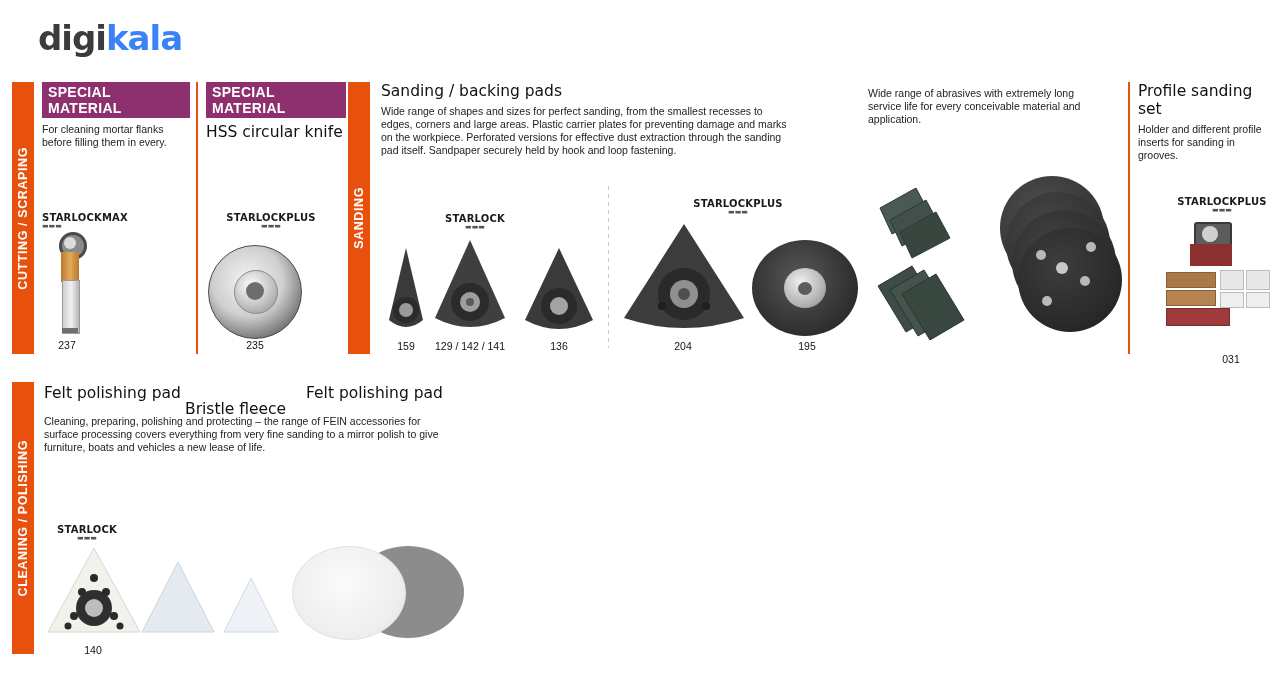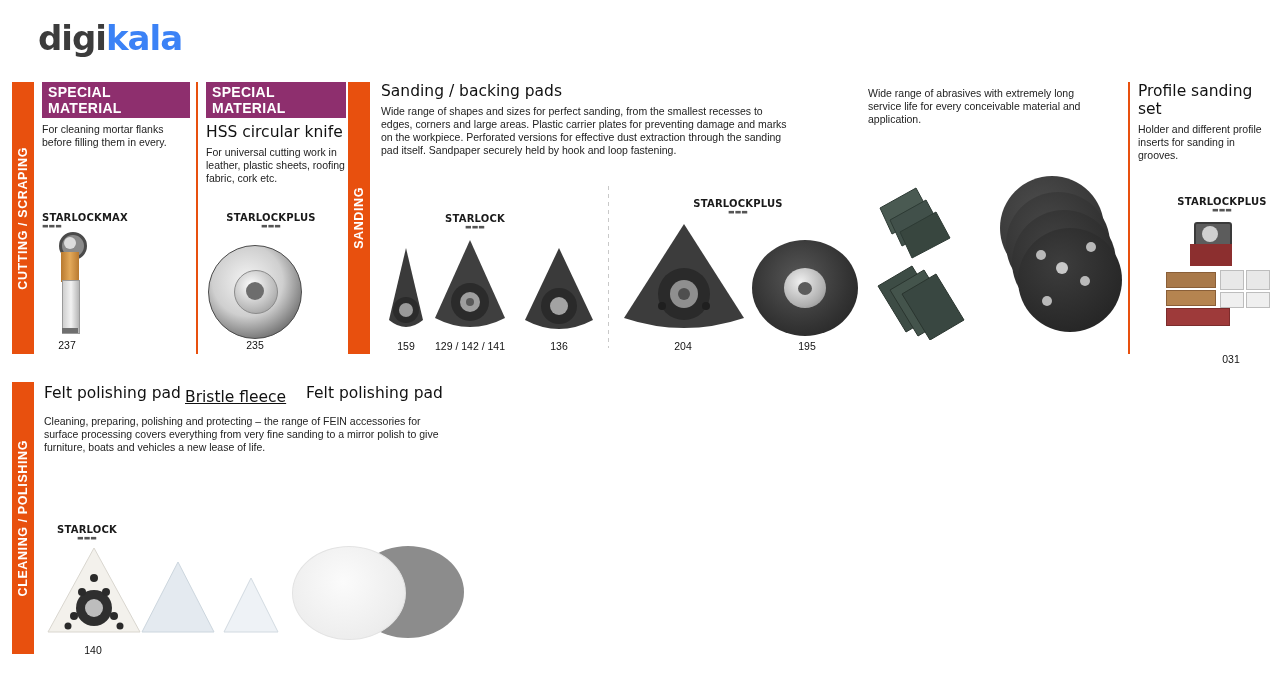--- a/index.html
+++ b/index.html
@@ -90,21 +90,20 @@
   <div style="position:absolute;left:10px;top:48px;width:16px;height:52px;background:linear-gradient(90deg,#cfcfcf,#f2f2f2,#b5b5b5);border:1px solid #9a9a9a;"></div>
   <div style="position:absolute;left:10px;top:96px;width:16px;height:5px;background:#6f6f6f;"></div>
 </div>
 <div class="num" style="left:44px;top:339px;width:46px;">237</div>
 
 <div class="redline" style="left:196px;top:82px;height:272px;"></div>
 
 <div class="art" style="left:206px;top:82px;width:140px;">
   <div class="smalltag">SPECIAL MATERIAL</div>
   <div class="title">HSS circular knife</div>
-  <div class="desc">For universal cutting work in leather, plastic sheets, roofing fabric, cork etc.</div>
 </div>
 <div class="starlock" style="left:206px;top:212px;width:130px;">
   <span>STARLOCK</span><span class="suffix">PLUS</span>
   <span class="mark">▬▬▬</span>
 </div>
 
 <div class="art" style="left:208px;top:240px;width:100px;height:100px;">
   <div class="disc" style="left:0;top:5px;width:92px;height:92px;background:radial-gradient(circle at 42% 38%,#f4f4f4,#cfcfcf 45%,#6f6f6f 78%,#3d3d3d 100%);border:1px solid #4a4a4a;"></div>
   <div class="disc" style="left:26px;top:30px;width:42px;height:42px;background:radial-gradient(circle at 40% 35%,#ffffff,#bdbdbd 60%,#8c8c8c);border:1px solid #8a8a8a;"></div>
   <div class="disc" style="left:38px;top:42px;width:18px;height:18px;background:#6d6d6d;"></div>
@@ -232,21 +231,21 @@
   <div style="position:absolute;left:60px;top:70px;width:22px;height:14px;background:#efefef;border:1px solid #bdbdbd;"></div>
   <div style="position:absolute;left:86px;top:70px;width:22px;height:14px;background:#efefef;border:1px solid #bdbdbd;"></div>
 </div>
 <div class="num" style="left:1208px;top:353px;width:46px;">031</div>
 
 <div class="vbar" style="left:12px;top:382px;height:272px;">
   <span>CLEANING / POLISHING</span>
 </div>
 
 <div class="title" style="position:absolute;left:44px;top:384px;margin-top:0;">Felt polishing pad</div>
-<div class="title" style="position:absolute;left:185px;top:384px;margin-top:4px;text-decoration:underline;">Bristle fleece</div>
+<div class="title" style="position:absolute;left:185px;top:384px;margin-top:16px;">Bristle fleece</div>
 <div class="title" style="position:absolute;left:306px;top:384px;margin-top:0;">Felt polishing pad</div>
 
 <div class="desc" style="position:absolute;left:44px;top:410px;width:400px;">Cleaning, preparing, polishing and protecting – the range of FEIN accessories for surface processing covers everything from very fine sanding to a mirror polish to give furniture, boats and vehicles a new lease of life.</div>
 
 <div class="starlock" style="left:52px;top:524px;width:70px;">
   <span>STARLOCK</span>
   <span class="mark">▬▬▬</span>
 </div>
 
 <div class="art" style="left:44px;top:548px;width:100px;height:92px;">

